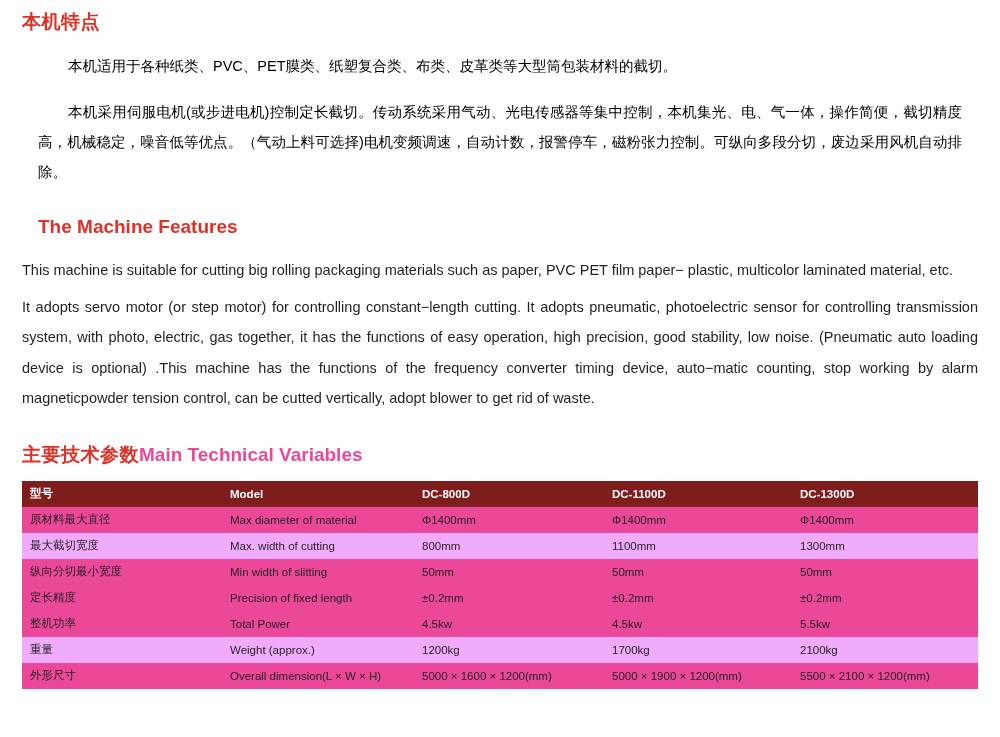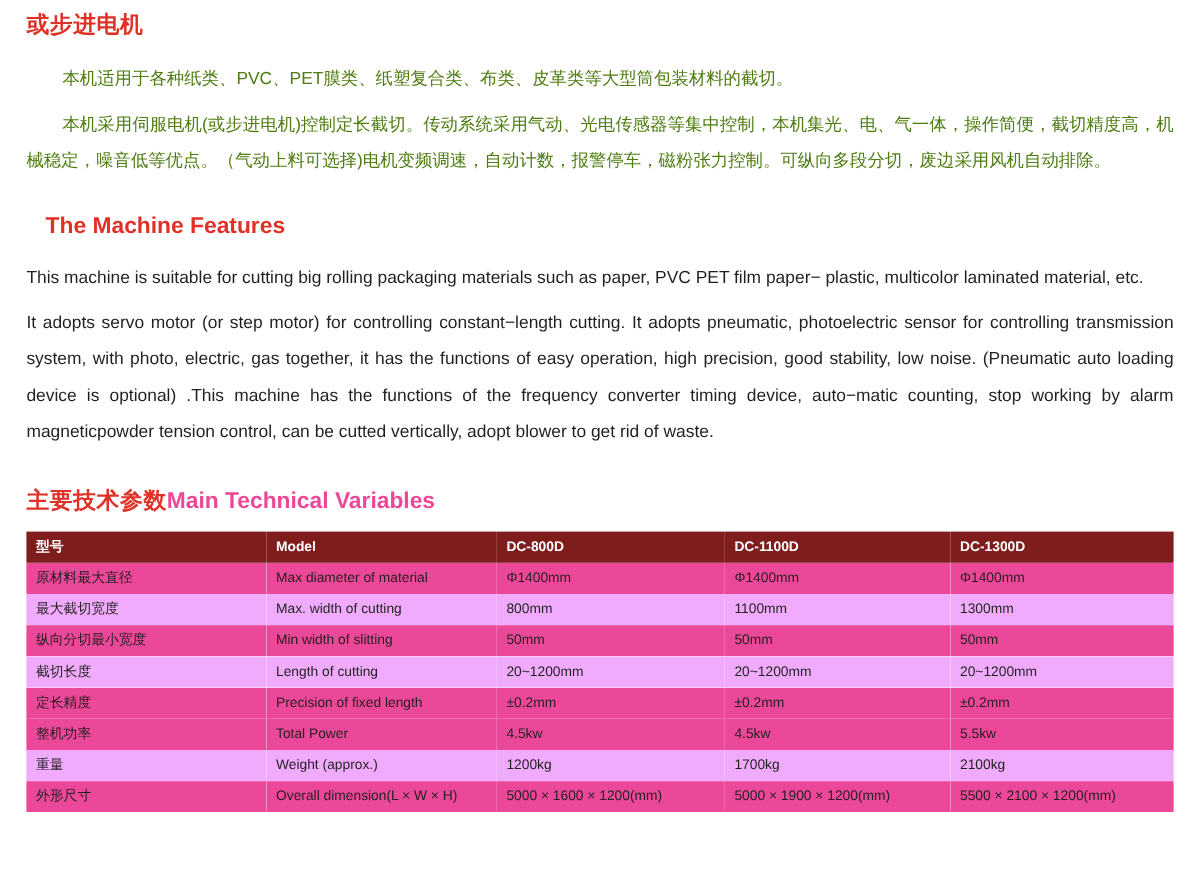--- a/index.html
+++ b/index.html
@@ -37,23 +37,23 @@
     font-size: 19px;
     font-weight: bold;
     margin: 16px;
     line-height: 24px;
   }
 
   
   .cn-para {
     font-size: 14.5px;
     line-height: 30px;
-    color: #4d7c0f;
+    color: #000000;
     text-align: justify;
-    margin: 0;
+    margin: 16px;
   }
   .cn-para.first {
     text-indent: 30px;
     margin-top: 17px;
   }
   .cn-para.second {
     text-indent: 30px;
     margin-top: 8px;
   }
 
@@ -122,21 +122,21 @@
   col.c1 { width: 192px; }
   col.c2 { width: 190px; }
   col.c3 { width: 188px; }
   col.c4 { width: 186px; }
 </style>
 </head>
 <body>
 
 <div class="page">
 
-  <h2 class="h-cn">或步进电机</h2>
+  <h2 class="h-cn">本机特点</h2>
 
   <p class="cn-para first">本机适用于各种纸类、PVC、PET膜类、纸塑复合类、布类、皮革类等大型筒包装材料的截切。</p>
 
   <p class="cn-para second">本机采用伺服电机(或步进电机)控制定长截切。传动系统采用气动、光电传感器等集中控制，本机集光、电、气一体，操作简便，截切精度高，机械稳定，噪音低等优点。（气动上料可选择)电机变频调速，自动计数，报警停车，磁粉张力控制。可纵向多段分切，废边采用风机自动排除。</p>
 
   <h2 class="h-en sec-en-head">The Machine Features</h2>
 
   <p class="en-para p1">This machine is suitable for cutting big rolling packaging materials such as paper, PVC PET film paper− plastic, multicolor laminated material, etc.</p>
 
   <p class="en-para p2">It adopts servo motor (or step motor) for controlling constant−length cutting. It adopts pneumatic, photoelectric sensor for controlling transmission system, with photo, electric, gas together, it has the functions of easy operation, high precision, good stability, low noise. (Pneumatic auto loading device is optional) .This machine has the functions of the frequency converter timing device, auto−matic counting, stop working by alarm magneticpowder tension control, can be cutted vertically, adopt blower to get rid of waste.</p>
@@ -178,27 +178,20 @@
         <td>1100mm</td>
         <td>1300mm</td>
       </tr>
       <tr class="odd">
         <td>纵向分切最小宽度</td>
         <td>Min width of slitting</td>
         <td>50mm</td>
         <td>50mm</td>
         <td>50mm</td>
       </tr>
-      <tr class="even">
-        <td>截切长度</td>
-        <td>Length of cutting</td>
-        <td>20~1200mm</td>
-        <td>20~1200mm</td>
-        <td>20~1200mm</td>
-      </tr>
       <tr class="odd">
         <td>定长精度</td>
         <td>Precision of fixed length</td>
         <td>±0.2mm</td>
         <td>±0.2mm</td>
         <td>±0.2mm</td>
       </tr>
       <tr class="odd">
         <td>整机功率</td>
         <td>Total Power</td>

